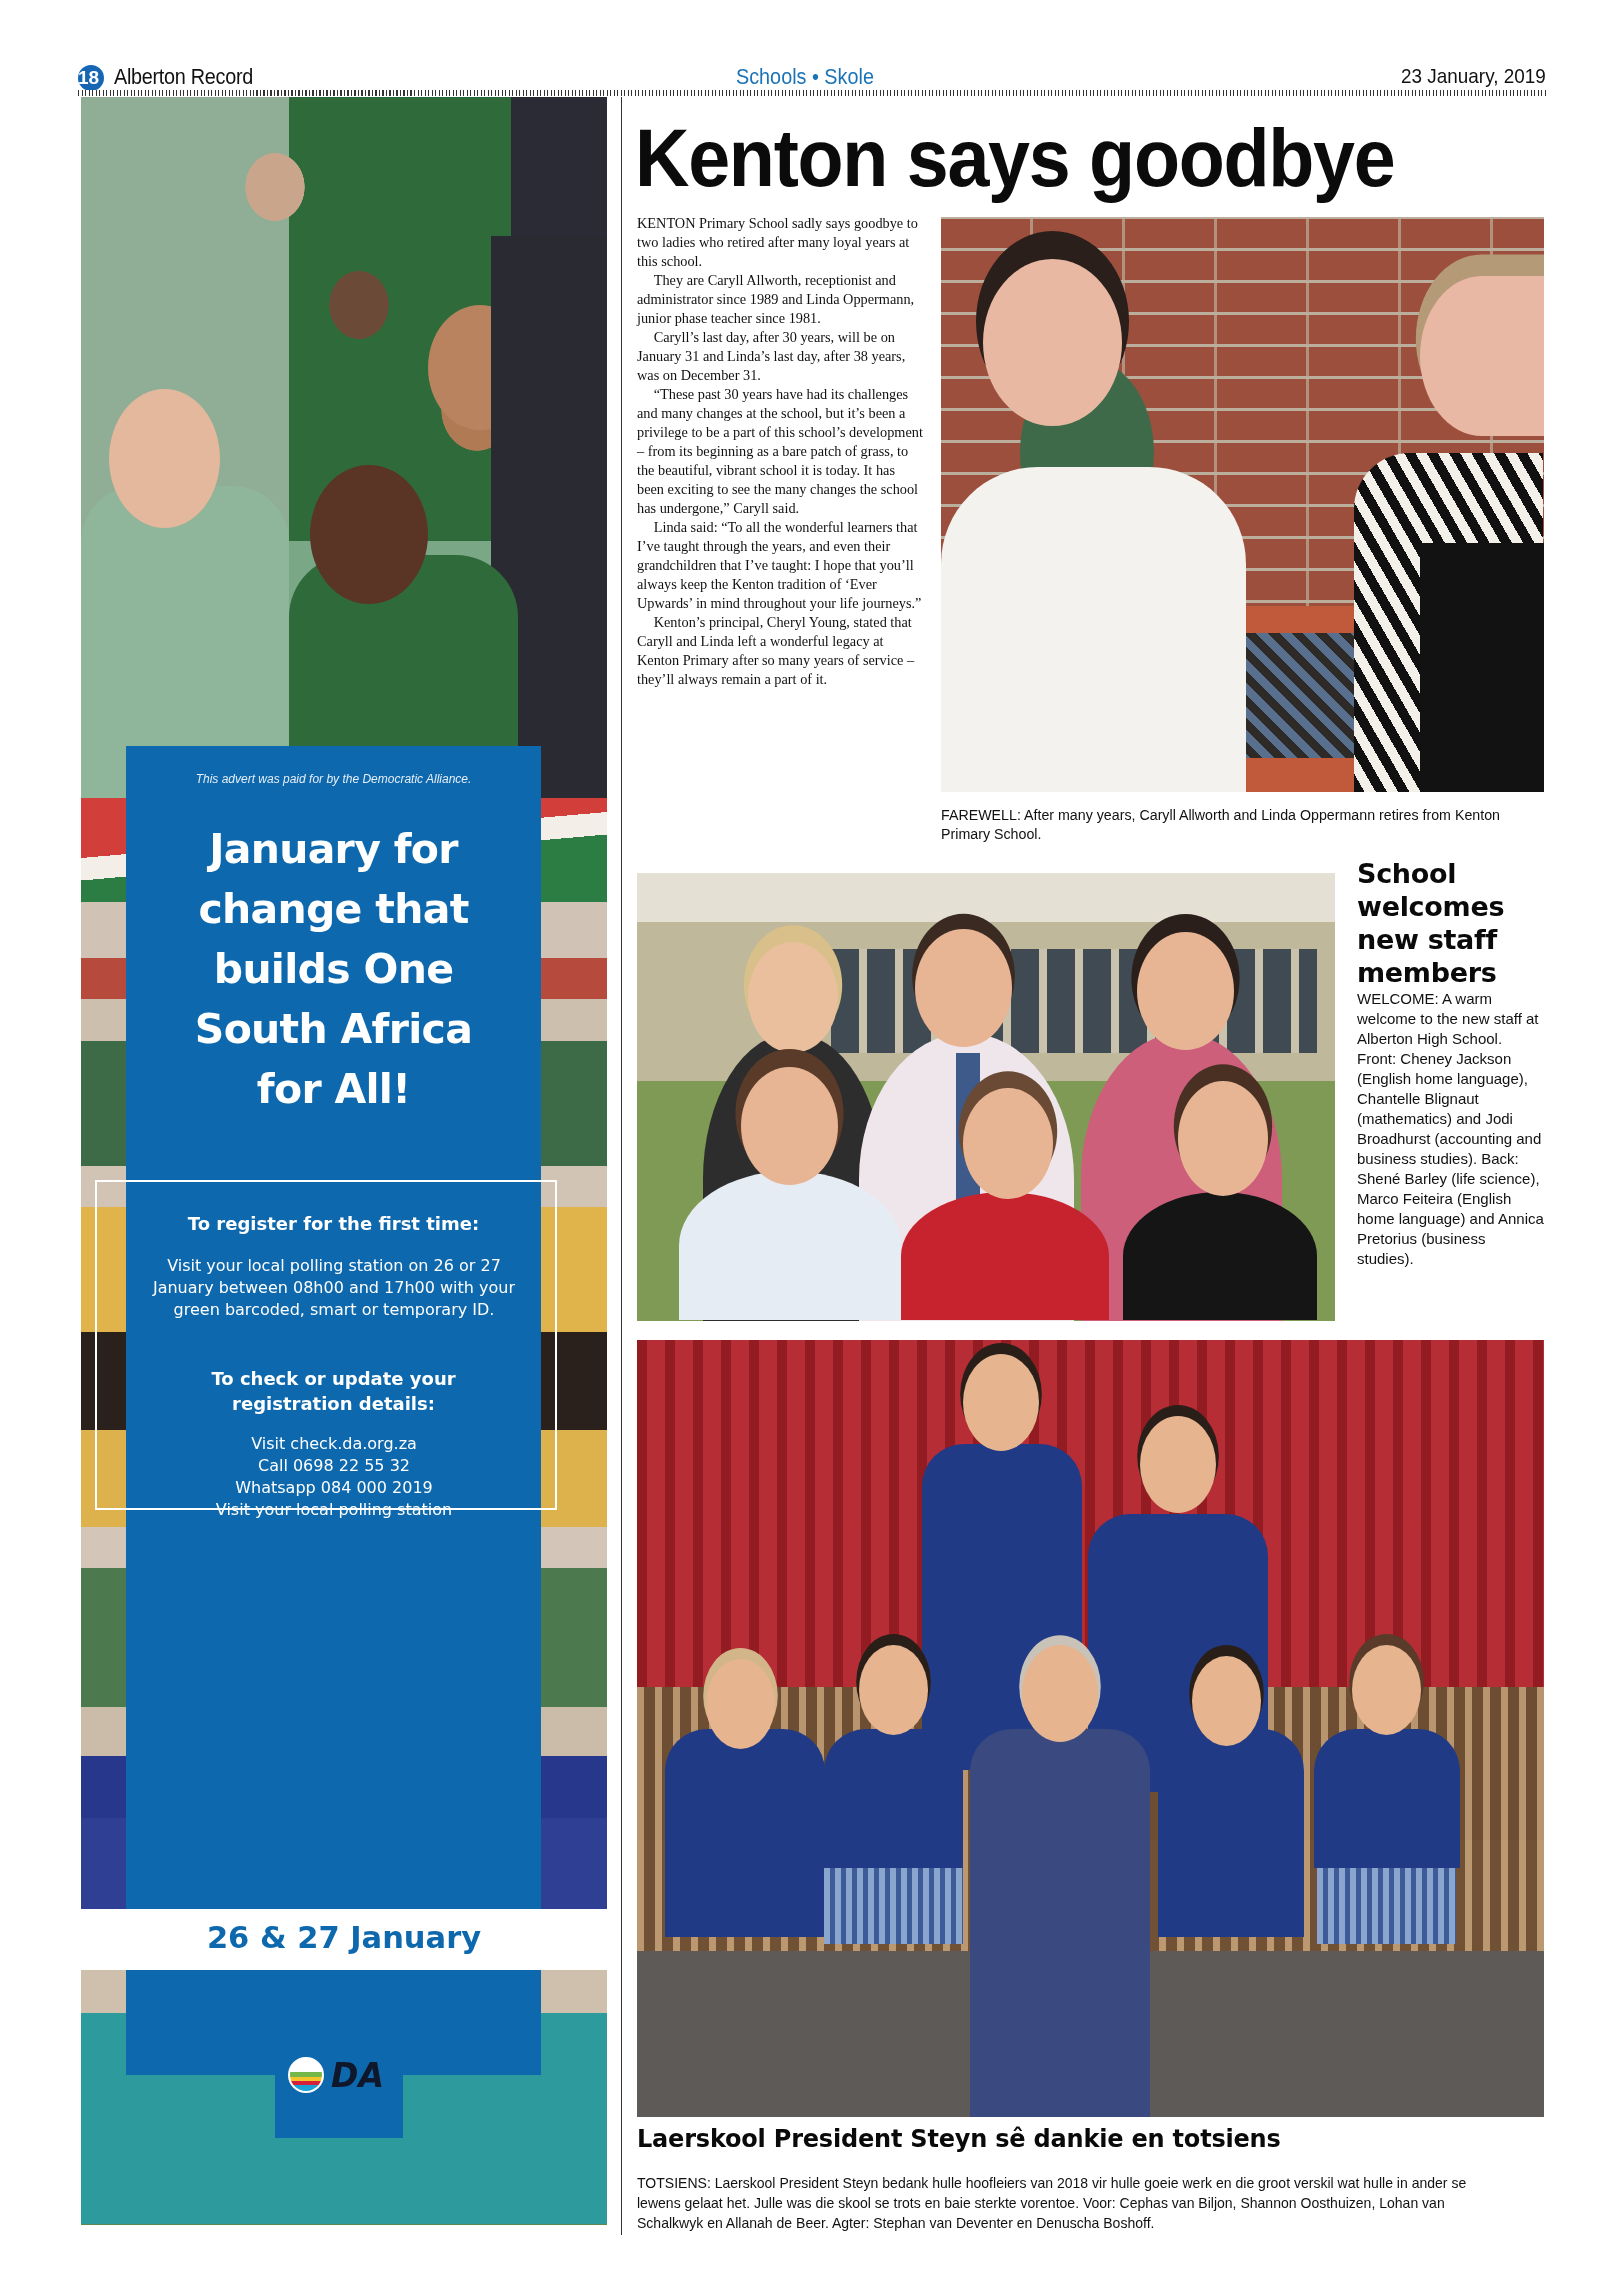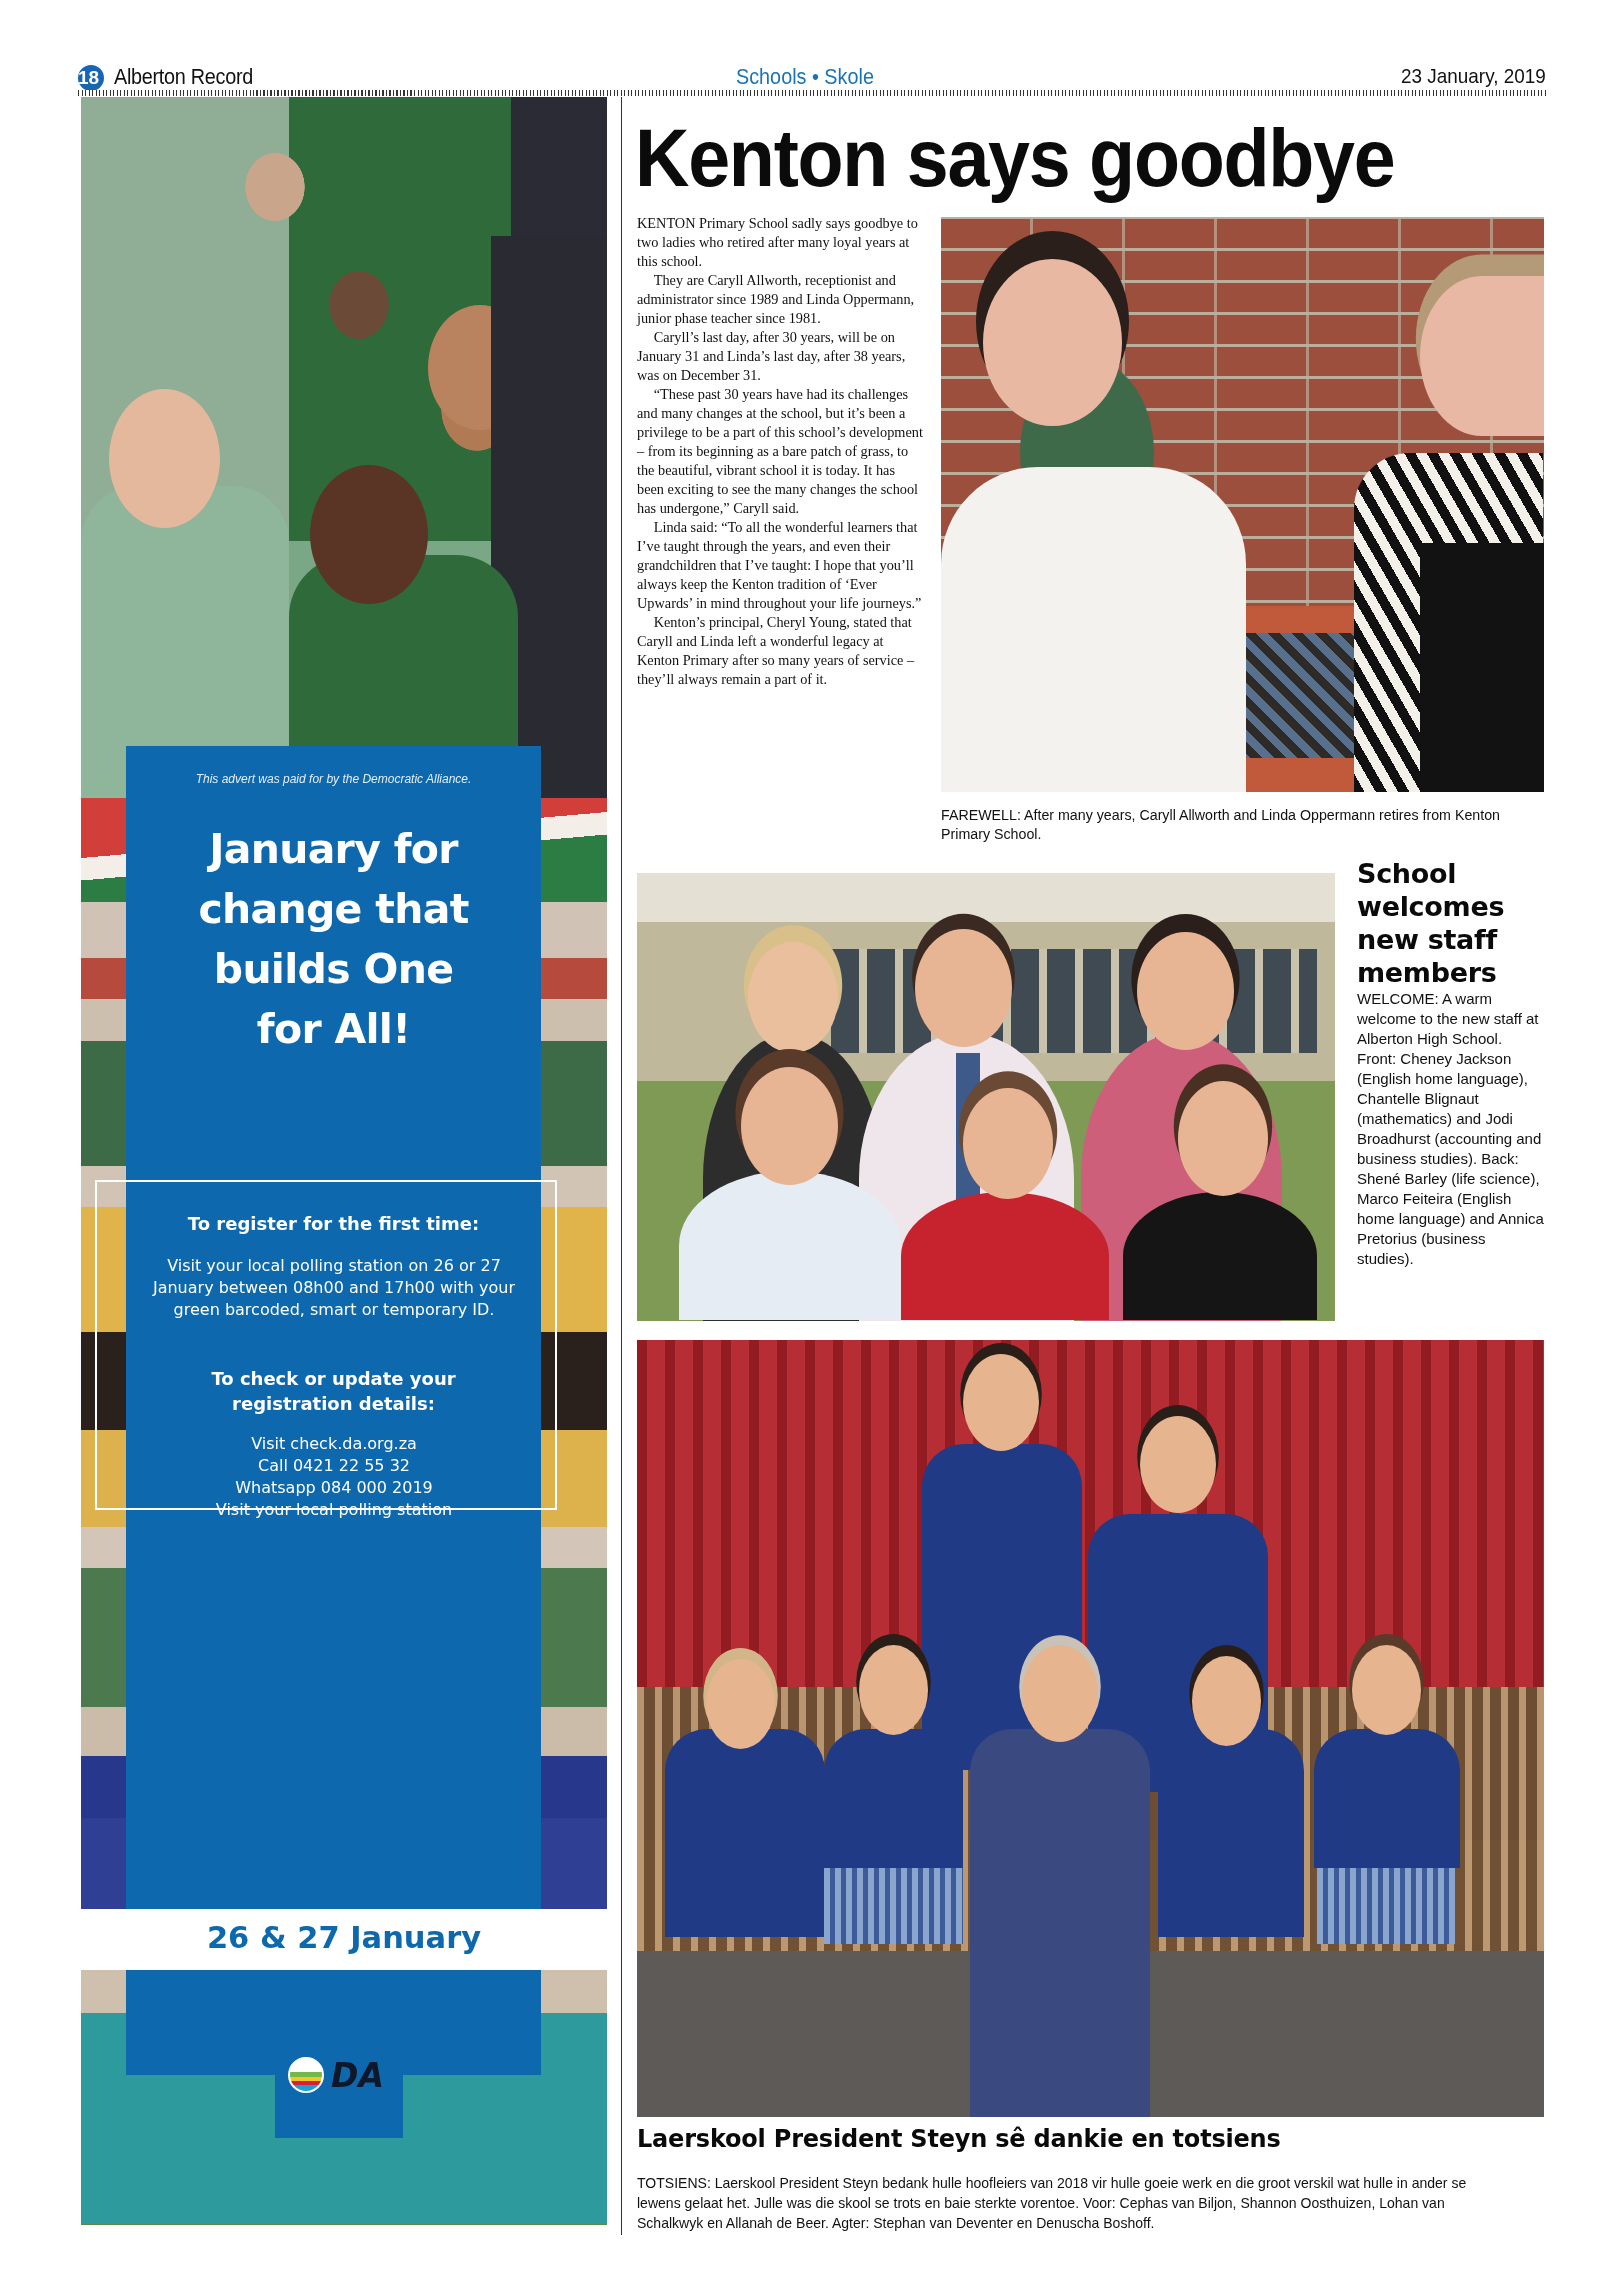--- a/index.html
+++ b/index.html
@@ -128,32 +128,33 @@
   <div class="ad-bg-stripes"></div>
   <div class="ad-panel"></div>
   <div class="ad-panel-tab"></div>
   <div class="ad-box"></div>
 
   <div class="ad-paid">This advert was paid for by the Democratic Alliance.</div>
   <div class="ad-head">
     <div>January for</div>
     <div>change that</div>
     <div>builds One</div>
+    <div>South Africa</div>
     <div>for All!</div>
   </div>
 
   <div class="ad-sub" style="top:1114px">To register for the first time:</div>
   <div class="ad-txt" style="top:1158px">Visit your local polling station on 26 or 27 January between 08h00 and 17h00 with your green barcoded, smart or temporary ID.</div>
   <div class="ad-sub" style="top:1269px">
     <div>To check or update your</div>
     <div>registration details:</div>
   </div>
   <div class="ad-txt" style="top:1336px">
     <div>Visit check.da.org.za</div>
-    <div>Call 0421 22 55 32</div>
+    <div>Call 0698 22 55 32</div>
     <div>Whatsapp 084 000 2019</div>
     <div>Visit your local polling station</div>
   </div>
 
   <div class="ad-dateband"></div>
   <div class="ad-date">26 &amp; 27 January</div>
 
   <div class="da-logo">
     <div class="da-circle"></div>
     <div class="da-text">DA</div>

